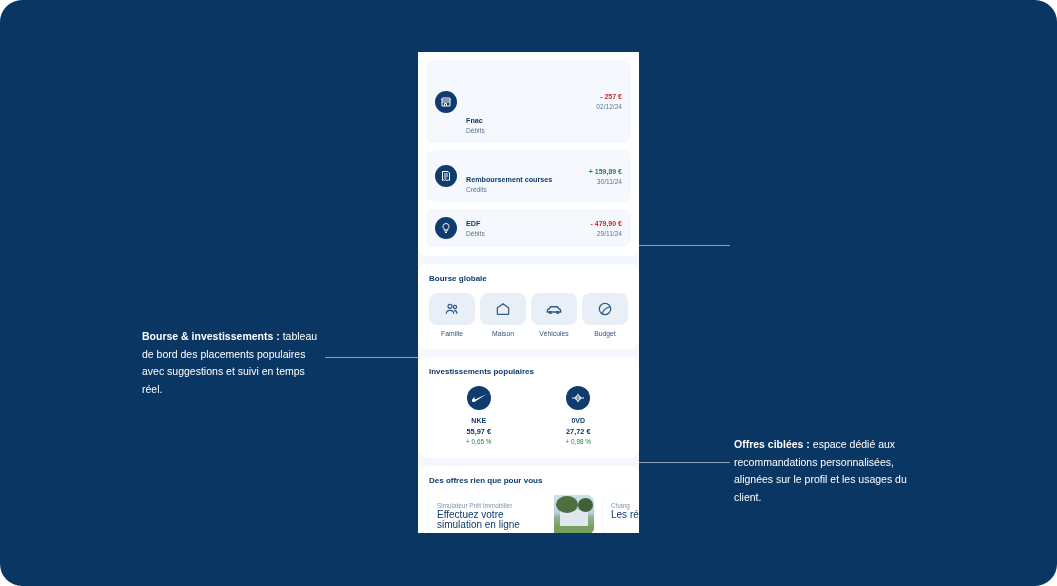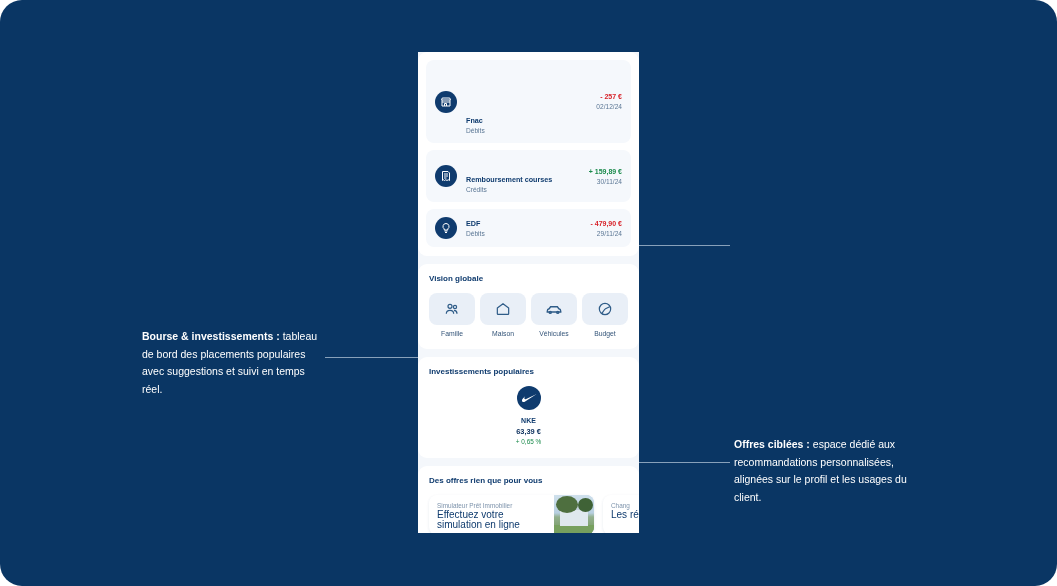--- a/index.html
+++ b/index.html
@@ -171,21 +171,21 @@
           <span class="tx-sub" style="display: block;">Débits</span>
         </span>
         <span class="tx-right" style="display: block;">
           <span class="tx-amt neg" style="display: block;">- 479,90 €</span>
           <span class="tx-date" style="display: block;">29/11/24</span>
         </span>
       </div>
     </div>
 
     <div class="card sec">
-      <div class="sec-title">Vision globale</div>
+      <div class="sec-title">Bourse globale</div>
       <div class="tiles">
 
         <div class="tile">
           <span class="tile-box" style="display: flex;">
             <svg width="16" height="16" viewBox="0 0 24 24" fill="none" stroke="#2f5c88" stroke-width="1.8">
               <circle cx="9" cy="8" r="3"></circle>
                 <circle cx="16.5" cy="9" r="2.4"></circle>
               <path d="M3.5 19c0-3 2.5-5 5.5-5s5.5 2 5.5 5"></path>
                 <path d="M15 14.2c2.6.2 4.5 2.1 4.5 4.8"></path>
             </svg>
@@ -231,24 +231,36 @@
       <div class="stocks">
 
 
         <div class="stock">
           <span class="st-ico" style="display: flex;">
             <svg width="16" height="10" viewBox="0 0 24 12" fill="#ffffff">
               <path d="M23.5 0 6.2 11.3C4.6 12.3 3.2 12.3 2.3 11.6 1 10.6 1.2 8.6 2.6 7L6 3.4C5.3 4.5 4.4 6.6 5.6 7.5c.8.6 2 .3 3-.2z"></path>
             </svg>
           </span>
           <span class="st-tick" style="display: block;">NKE</span>
-          <span class="st-val" style="display: block;">63,39 €</span>
+          <span class="st-val" style="display: block;">55,97 €</span>
           <span class="st-chg pos" style="display: block;">+ 0,65 %</span>
         </div>
 
+        <div class="stock">
+          <span class="st-ico" style="display: flex;">
+            <svg width="16" height="16" viewBox="0 0 24 24" fill="none" stroke="#ffffff" stroke-width="1.6">
+              <path d="M3 12h18"></path>
+                <circle cx="12" cy="12" r="3.4"></circle>
+                <path d="M12 5.5v3M12 15.5v3"></path>
+            </svg>
+          </span>
+          <span class="st-tick" style="display: block;">0VD</span>
+          <span class="st-val" style="display: block;">27,72 €</span>
+          <span class="st-chg pos" style="display: block;">+ 0,98 %</span>
+        </div>
       </div>
     </div>
 
     <div class="card offers-sec">
       <div class="sec-title">Des offres rien que pour vous</div>
 
       <div class="carousel">
 
         <div class="offer">
           <span class="offer-txt" style="display: block;">

